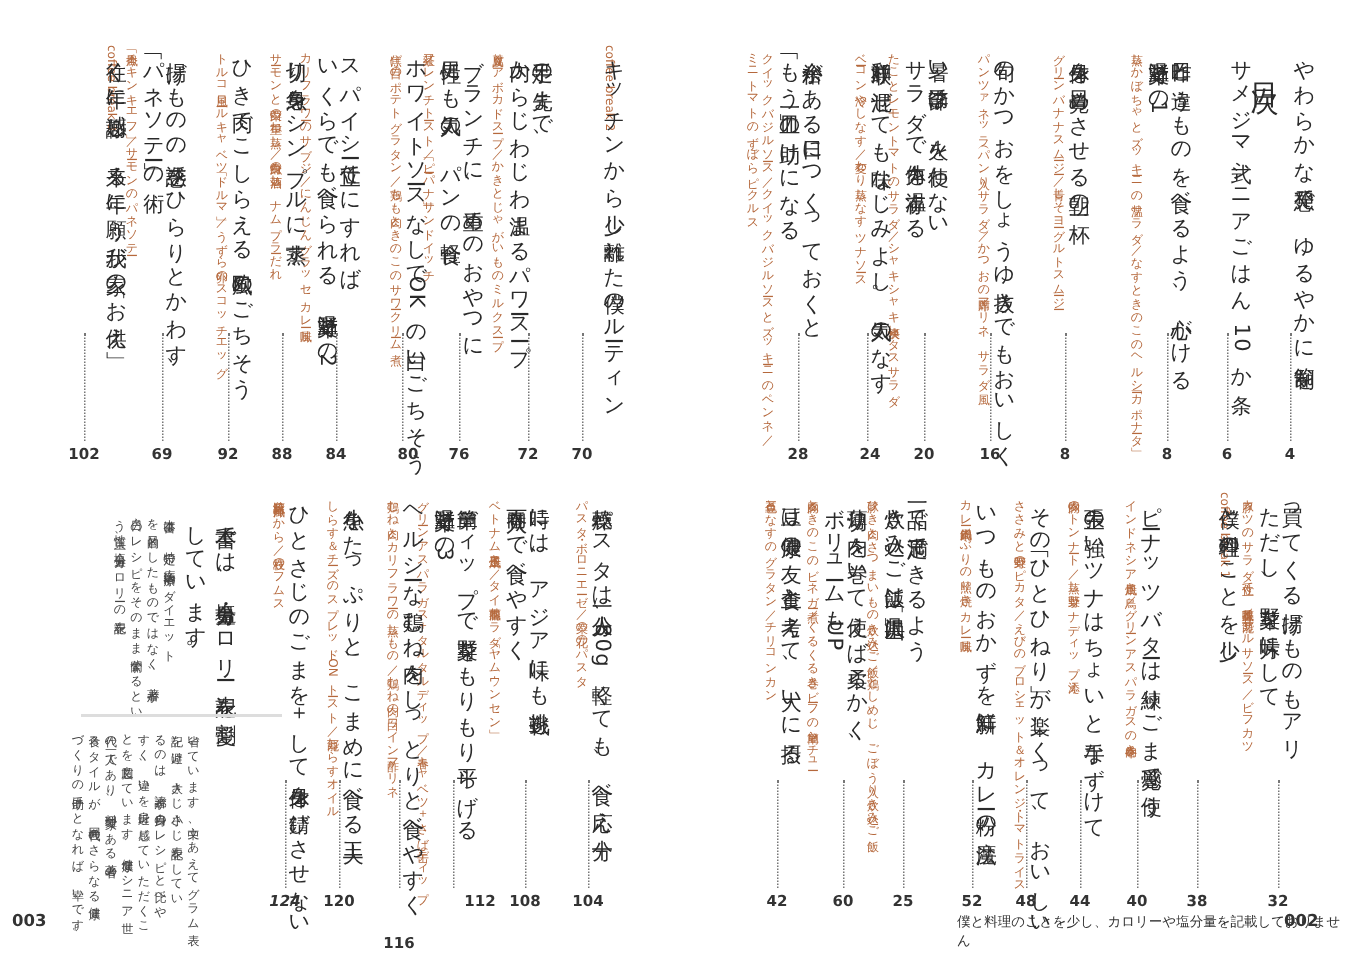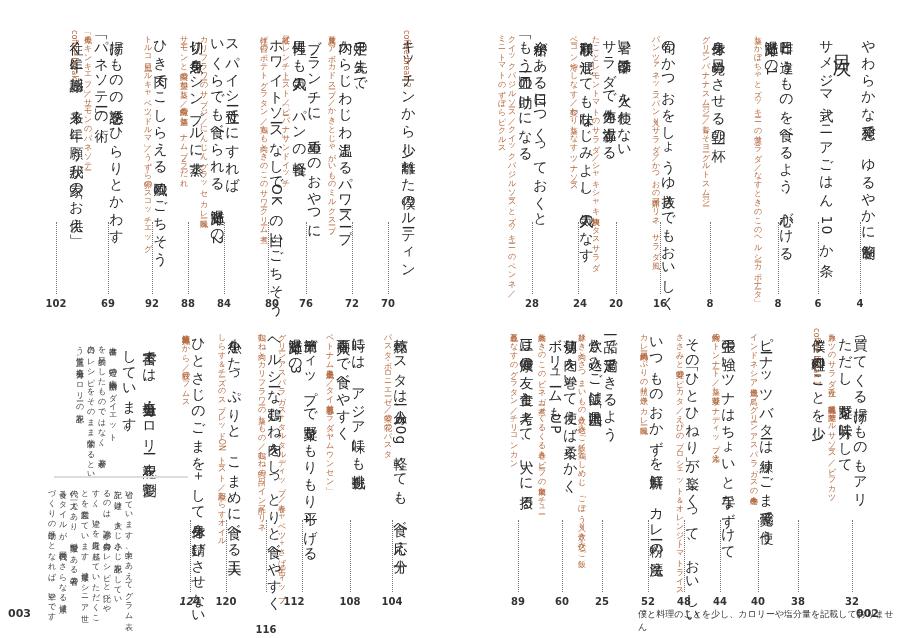--- a/index.html
+++ b/index.html
@@ -185,41 +185,41 @@
       <div class="title" style="right: 6px;">薄切り肉を巻いて使えば柔らかく、
 ボリュームもUP</div>
       <div class="sub" style="right: 38px;">豚肉ときのこのビネガー煮／くるくる巻きビーフの簡単シチュー</div>
       <div class="dots" style="left: 22px; top: 200px; height: 72px;"></div>
       <div class="pg" style="left: 10px;">60</div>
     </div>
     <div class="entry" style="left: 496px; width: 44px;">
       <div class="title" style="right: 6px;">豆は健康の友　主食と考えて、大いに摂る</div>
       <div class="sub" style="right: 22px;">三色豆となすのグラタン／チリコンカン</div>
       <div class="dots" style="left: 22px; top: 200px; height: 72px;"></div>
-      <div class="pg" style="left: 10px;">89</div>
+      <div class="pg" style="left: 10px;">42</div>
     </div>
     <div class="entry" style="left: 370px; width: 44px;">
       <div class="title" style="right: 6px;">乾燥パスタは一人分、80g軽くても、食べ応え十分</div>
       <div class="sub" style="right: 22px;">パスタ・ボロニエーゼ／菜の花のパスタ</div>
       <div class="dots" style="left: 22px; top: 200px; height: 72px;"></div>
       <div class="pg" style="left: 10px;">104</div>
     </div>
     <div class="entry" style="left: 328px; width: 44px;">
       <div class="title" style="right: 6px;">時には、アジア味にも挑戦を
 春雨入りで食べやすく</div>
       <div class="sub" style="right: 38px;">ベトナム風玉子焼き／タイ風春雨サラダ「ヤムウンセン」</div>
       <div class="dots" style="left: 22px; top: 200px; height: 72px;"></div>
       <div class="pg" style="left: 10px;">108</div>
     </div>
     <div class="entry" style="left: 280px; width: 44px;">
       <div class="title" style="right: 6px;">簡単ディップで野菜をもりもり平らげる
 温野菜その3</div>
       <div class="sub" style="right: 38px;">グリーンアスパラガス＋タルタルディップ／春キャベツ＋さば缶ディップ</div>
       <div class="dots" style="left: 22px; top: 200px; height: 72px;"></div>
-      <div class="pg" style="left: 2px;">112</div>
+      <div class="pg" style="left: 28px;">112</div>
     </div>
     <div class="entry" style="left: 244px; width: 44px;">
       <div class="title" style="right: 6px;">ヘルシーな鶏むね肉をしっとりと食べやすく</div>
       <div class="sub" style="right: 22px;">鶏むね肉とカリフラワーの蒸しもの／鶏むね肉の白ワイン酢マリネ</div>
       <div class="dots" style="left: 22px; top: 200px; height: 72px;"></div>
       <div class="pg" style="left: 10px; margin-top: 28px;">116</div>
     </div>
     <div class="entry" style="left: 204px; width: 44px;">
       <div class="title" style="right: 6px;">小魚をたっぷりと、こまめに食べる工夫</div>
       <div class="sub" style="right: 22px;">しらす＆チーズのスプレッド ONトースト／万能しらすオイル</div>

